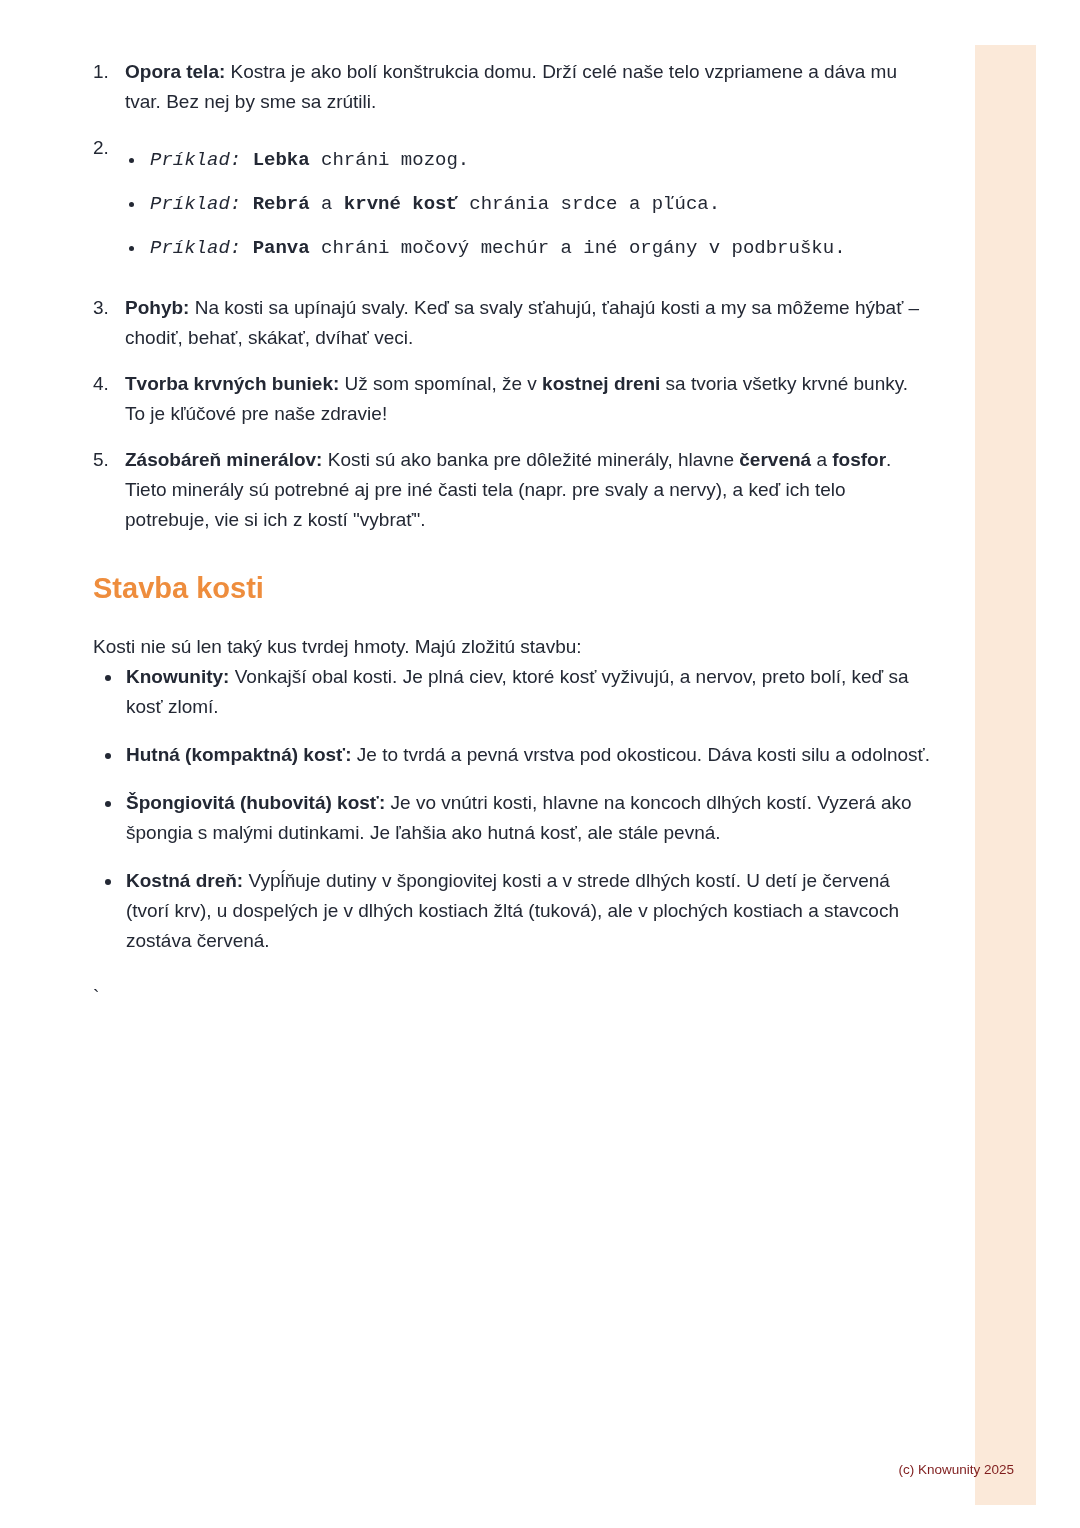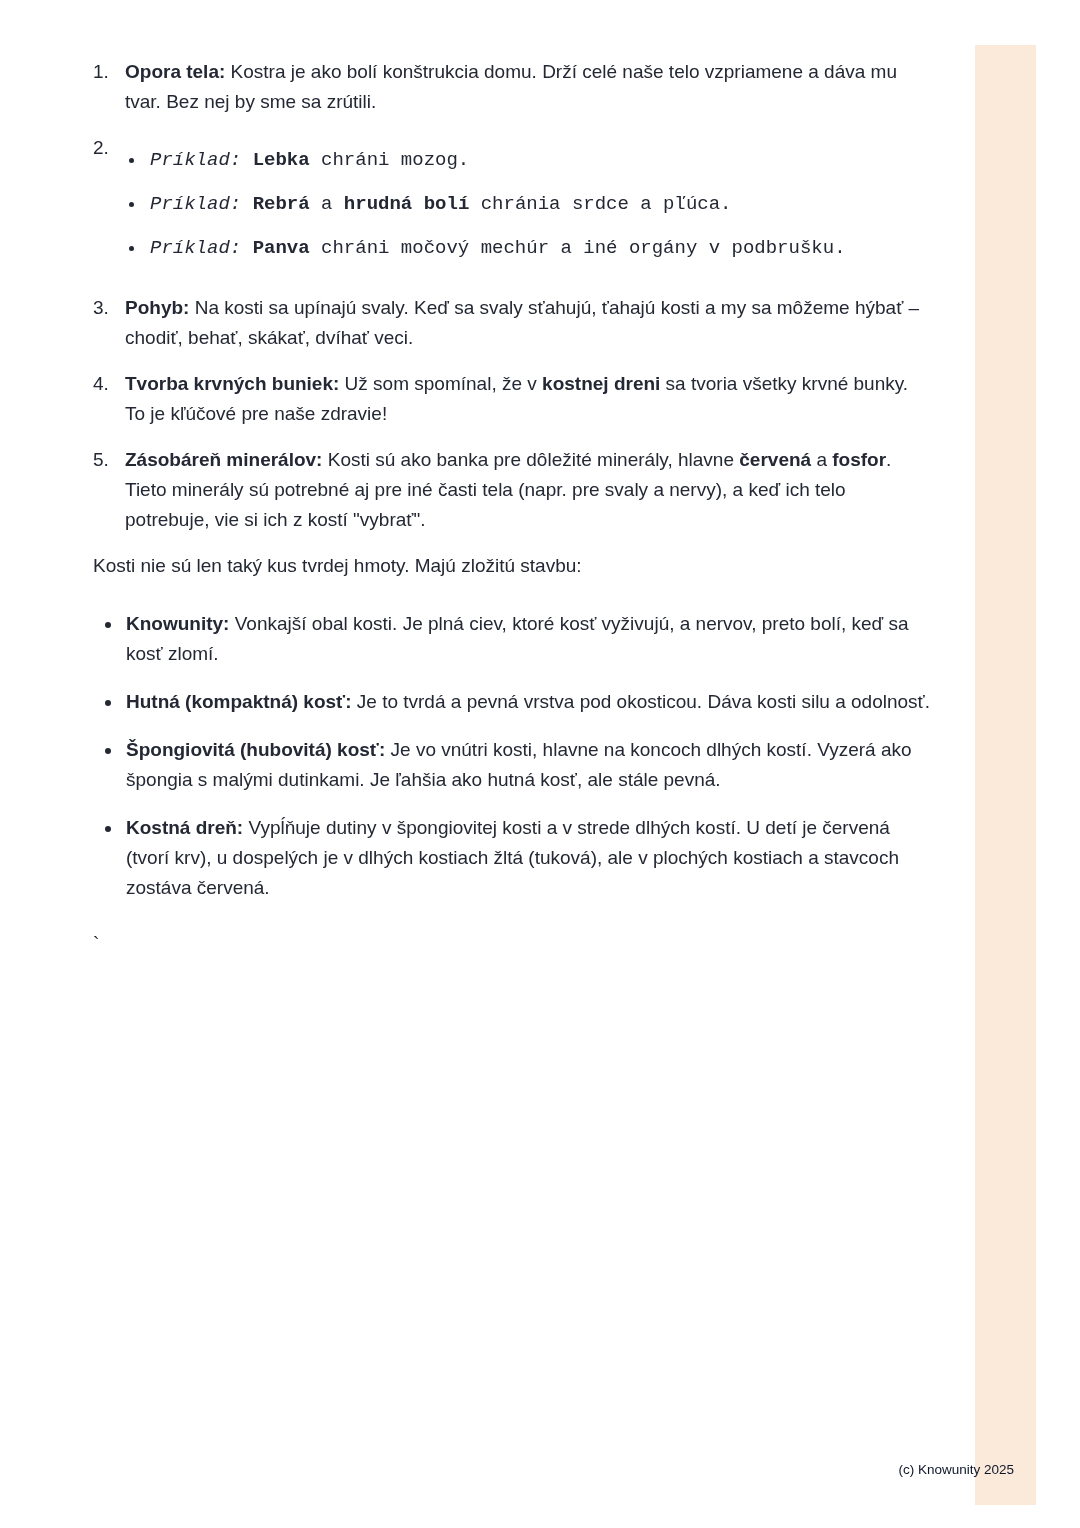--- a/index.html
+++ b/index.html
@@ -47,38 +47,38 @@
   .examples li { margin-bottom: 14px; padding-left: 4px; font-family: Liberation Mono, monospace; }
 
   .section-heading {
     color: var(--accent, #ee8d3d);
     font-size: 29px;
     line-height: 35px;
     font-weight: 700;
     margin: 36px 0 26px 0;
   }
 
-  .intro { margin-bottom: 28px; }
+  .intro { }
 
   .structure-list {
     list-style: disc outside;
     padding-left: 30px;
   }
   .structure-list li { margin-bottom: 18px; padding-left: 3px; }
 
   .stray { margin-top: 26px; }
 
   .footer-credit {
     position: absolute;
     z-index: 2;
     top: 1461px;
     right: 66px;
     font-size: 13.5px;
     line-height: 18px;
-    color: #0f172a;
+    color: #7f1d1d;
   }
 </style>
 </head>
 <body>
 
 <div class="page">
 
   <div class="side-stripe"></div>
 
   <div class="content">
@@ -91,21 +91,21 @@
       </div>
 
       <div class="num-row">
         <span class="num">2.</span>
         <div class="num-text">
           <ul class="examples">
             <li>
               <span><span class="i">Príklad:</span><span> </span><span class="b">Lebka</span><span> chráni mozog.</span></span>
             </li>
             <li>
-              <span><span class="i">Príklad:</span><span> </span><span class="b">Rebrá</span><span> a </span><span class="b">hrudná bolí</span><span> chránia srdce a pľúca.</span></span>
+              <span><span class="i">Príklad:</span><span> </span><span class="b">Rebrá</span><span> a </span><span class="b">krvné kosť</span><span> chránia srdce a pľúca.</span></span>
             </li>
             <li>
               <span><span class="i">Príklad:</span><span> </span><span class="b">Panva</span><span> chráni močový mechúr a iné orgány v podbrušku.</span></span>
             </li>
           </ul>
         </div>
       </div>
 
       <div class="num-row">
         <span class="num">3.</span>
@@ -117,20 +117,21 @@
         <div class="num-text"><span class="b">Tvorba krvných buniek:</span><span> Už som spomínal, že v </span><span class="b">kostnej dreni</span><span> sa tvoria všetky krvné bunky. To je kľúčové pre naše zdravie!</span></div>
       </div>
 
       <div class="num-row">
         <span class="num">5.</span>
         <div class="num-text"><span class="b">Zásobáreň minerálov:</span><span> Kosti sú ako banka pre dôležité minerály, hlavne </span><span class="b">červená</span><span> a </span><span class="b">fosfor</span><span>. Tieto minerály sú potrebné aj pre iné časti tela (napr. pre svaly a nervy), a keď ich telo potrebuje, vie si ich z kostí "vybrať".</span></div>
       </div>
 
     </div>
 
+    <h2 class="section-heading">Stavba kosti</h2>
 
     <p class="intro">Kosti nie sú len taký kus tvrdej hmoty. Majú zložitú stavbu:</p>
 
     <ul class="structure-list">
       <li>
         <span><span class="b">Knowunity:</span><span> Vonkajší obal kosti. Je plná ciev, ktoré kosť vyživujú, a nervov, preto bolí, keď sa kosť zlomí.</span></span>
       </li>
       <li>
         <span><span class="b">Hutná (kompaktná) kosť:</span><span> Je to tvrdá a pevná vrstva pod okosticou. Dáva kosti silu a odolnosť.</span></span>
       </li>

